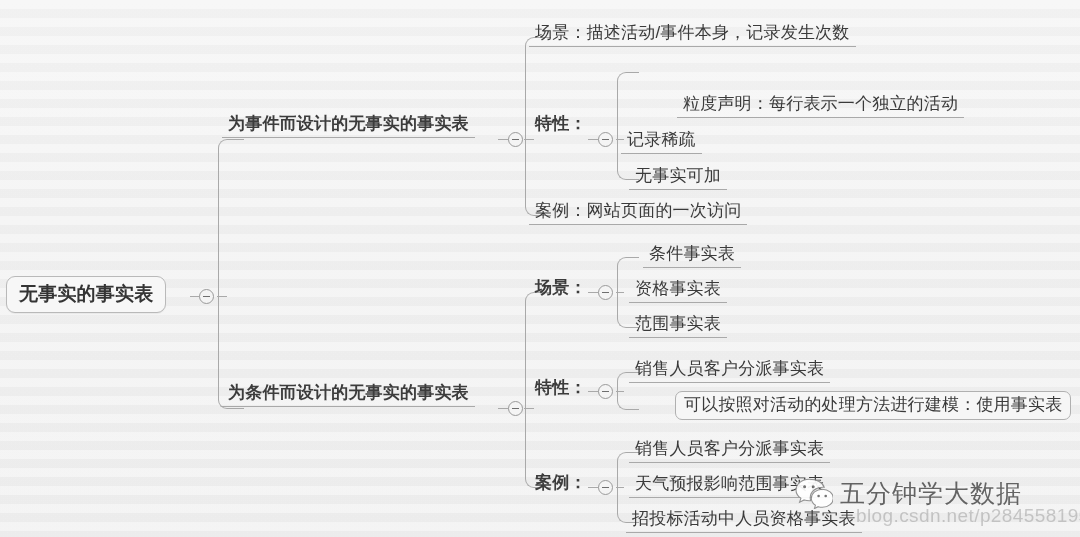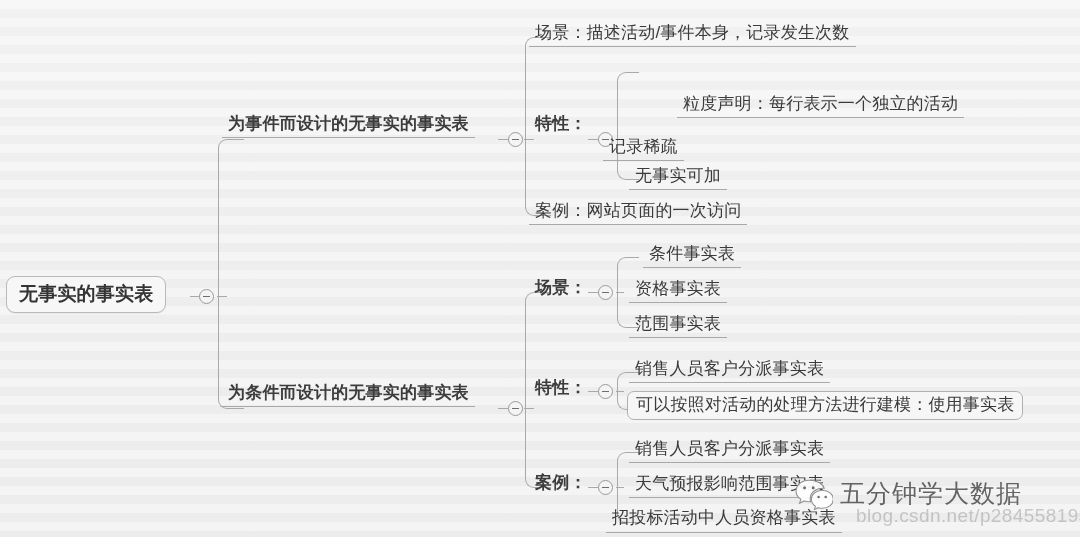--- a/index.html
+++ b/index.html
@@ -68,20 +68,21 @@
   }
   .node.plain .txt {
     border-bottom: none;
   }
   
   .node.boxed .txt {
     border: 1px solid #b0b0b0;
     border-radius: 7px;
     background: #f6f6f6;
     padding: 4px 8px 6px 8px;
+    margin-left: 48px;
   }
 
   .node.b2 { font-weight: 600; color: #3c3c3c; }
   .node.label { font-weight: 600; color: #3c3c3c; }
 
   
   .conn {
     position: absolute;
     border-color: #a9a9a9;
     border-style: solid;
@@ -121,21 +122,21 @@
     width: 7px;
     height: 1px;
     background: #6e6e6e;
   }
 
   
   .wm-wechat {
     position: absolute;
     z-index: 5;
     display: flex;
-    align-items: flex-end;
+    align-items: center;
     gap: 7px;
     opacity: 0.92;
     pointer-events: none;
   }
   .wm-wechat .bubble {
     position: relative;
     width: 38px;
     height: 31px;
   }
   .wm-text {
@@ -221,21 +222,21 @@
       <span class="txt">场景：描述活动/事件本身，记录发生次数</span>
     </div>
 
     <div class="node plain label" style="left:529px; top:112px;">
       <span class="txt">特性：</span>
     </div>
 
     <div class="node line" style="left:629px; top:92px;margin-left:48px;">
       <span class="txt">粒度声明：每行表示一个独立的活动</span>
     </div>
-    <div class="node line" style="left:603px; top:128px;margin-top:7px;">
+    <div class="node line" style="left:621px; top:128px;">
       <span class="txt">记录稀疏</span>
     </div>
     <div class="node line" style="left:629px; top:164px;">
       <span class="txt">无事实可加</span>
     </div>
 
     <div class="node line" style="left:529px; top:199px;">
       <span class="txt">案例：网站页面的一次访问</span>
     </div>
 
@@ -268,21 +269,21 @@
 
     <div class="node plain label" style="left:529px; top:471px;">
       <span class="txt">案例：</span>
     </div>
     <div class="node line" style="left:629px; top:437px;">
       <span class="txt">销售人员客户分派事实表</span>
     </div>
     <div class="node line" style="left:629px; top:472px;">
       <span class="txt">天气预报影响范围事实表</span>
     </div>
-    <div class="node line" style="left:606px; top:507px;font-family:Liberation Mono, monospace;">
+    <div class="node line" style="left:626px; top:507px;">
       <span class="txt">招投标活动中人员资格事实表</span>
     </div>
   </div>
 
   <div class="wm-wechat" style="left:795px; top:477px;">
     <span class="bubble">
       <svg width="38" height="31" viewBox="0 0 38 31" xmlns="http://www.w3.org/2000/svg">
         <path d="M14.2 1.2C6.9 1.2 1 6.0 1 11.9c0 3.3 1.9 6.3 4.9 8.3l-1.3 4.0 4.6-2.3c1.6.5 3.3.8 5.0.8.5 0 1.0 0 1.5-.1-.3-.9-.5-1.9-.5-2.9 0-5.8 5.6-10.5 12.6-10.5.5 0 1.0 0 1.4.1C28.0 4.9 21.8 1.2 14.2 1.2z" fill="#ffffff" stroke="#8b8b8b" stroke-width="1.1"></path>
         <circle cx="9.6" cy="8.7" r="1.5" fill="#6a6a6a"></circle>
         <circle cx="18.2" cy="8.7" r="1.5" fill="#6a6a6a"></circle>

